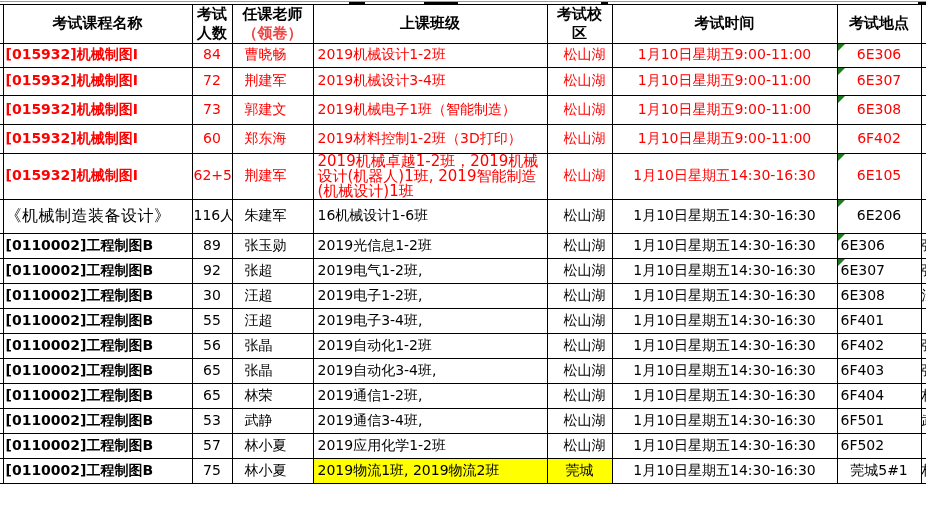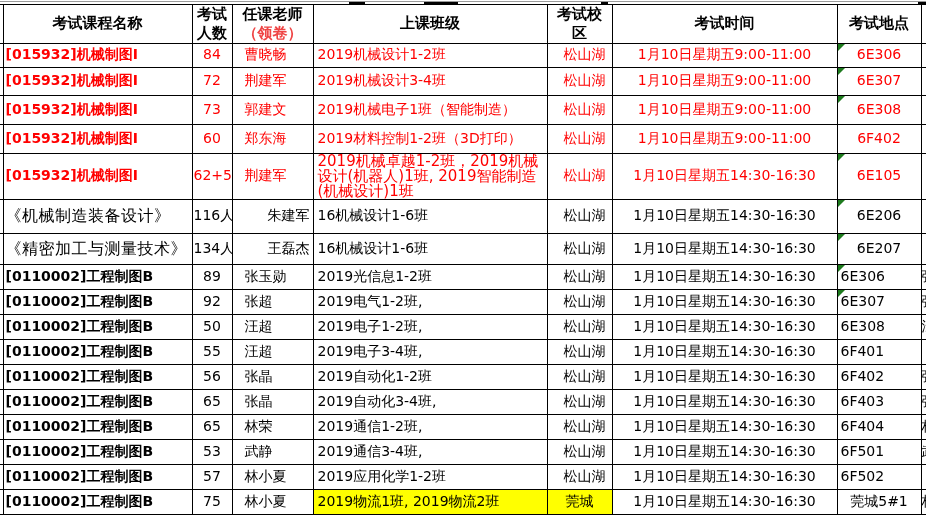--- a/index.html
+++ b/index.html
@@ -30,21 +30,21 @@
 
   .grid th { font-weight:bold; text-align:center; padding:0 1px; font-size:15px; line-height:1.25; }
   .grid .first-col { border-left:none; }
   .grid .last-col { border-right:none; padding:0; }
   .grid thead tr { height:29px; }
 
   td.course { font-weight:bold; padding-left:2px; }
   td.course.book { font-weight:normal; font-size:16px; letter-spacing:0.5px; }
   td.count { text-align:center; padding:0 1px; }
   td.teacher { padding-left:12px; }
-  td.teacher.centered { text-align:right; }
+  td.teacher.centered { text-align:left; }
   td.klass { padding-left:4px; }
   td.klass.wrap { white-space:normal; line-height:15px; font-size:15px; }
   td.campus { text-align:center; padding:0 16px; }
   td.time { text-align:center; }
   td.loc { text-align:center; }
   td.loc.left { text-align:left; padding-left:3px; }
   tr.red-row td { color:#ff0000; }
   .hl { background:#ffff00; }
   .triangle {
     position:absolute; top:0; left:0; width:0; height:0;
@@ -156,31 +156,20 @@
           <td class="first-col"></td>
           <td class="course book">《机械制造装备设计》</td>
           <td class="count">116人</td>
           <td class="teacher centered">朱建军</td>
           <td class="klass">16机械设计1-6班</td>
           <td class="campus">松山湖</td>
           <td class="time">1月10日星期五14:30-16:30</td>
           <td class="loc"><span class="triangle"></span>6E206</td>
           <td class="ovf last-col"></td>
         </tr>
-        <tr style="height: 31px;">
-          <td class="first-col"></td>
-          <td class="course book">《精密加工与测量技术》</td>
-          <td class="count">134人</td>
-          <td class="teacher centered">王磊杰</td>
-          <td class="klass">16机械设计1-6班</td>
-          <td class="campus">松山湖</td>
-          <td class="time">1月10日星期五14:30-16:30</td>
-          <td class="loc"><span class="triangle"></span>6E207</td>
-          <td class="ovf last-col"></td>
-        </tr>
         <tr style="height: 25px;">
           <td class="first-col"></td>
           <td class="course">[0110002]工程制图B</td>
           <td class="count">89</td>
           <td class="teacher">张玉勋</td>
           <td class="klass">2019光信息1-2班</td>
           <td class="campus">松山湖</td>
           <td class="time">1月10日星期五14:30-16:30</td>
           <td class="loc left"><span class="triangle"></span>6E306</td>
           <td class="ovf last-col">张</td>
@@ -192,21 +181,21 @@
           <td class="teacher">张超</td>
           <td class="klass">2019电气1-2班,</td>
           <td class="campus">松山湖</td>
           <td class="time">1月10日星期五14:30-16:30</td>
           <td class="loc left"><span class="triangle"></span>6E307</td>
           <td class="ovf last-col">张</td>
         </tr>
         <tr style="height: 25px;">
           <td class="first-col"></td>
           <td class="course">[0110002]工程制图B</td>
-          <td class="count">50</td>
+          <td class="count">30</td>
           <td class="teacher">汪超</td>
           <td class="klass">2019电子1-2班,</td>
           <td class="campus">松山湖</td>
           <td class="time">1月10日星期五14:30-16:30</td>
           <td class="loc left">6E308</td>
           <td class="ovf last-col">汪</td>
         </tr>
         <tr style="height: 25px;">
           <td class="first-col"></td>
           <td class="course">[0110002]工程制图B</td>

